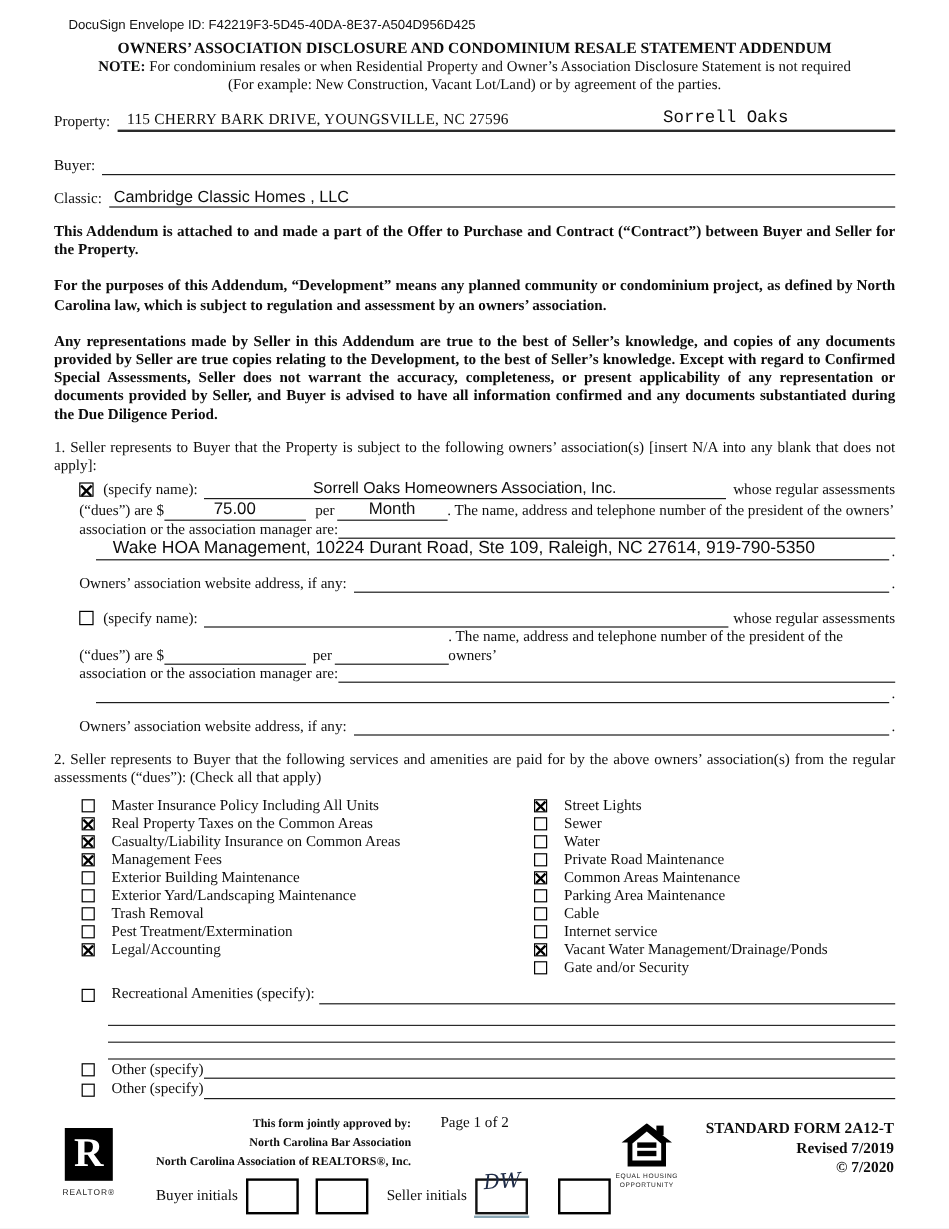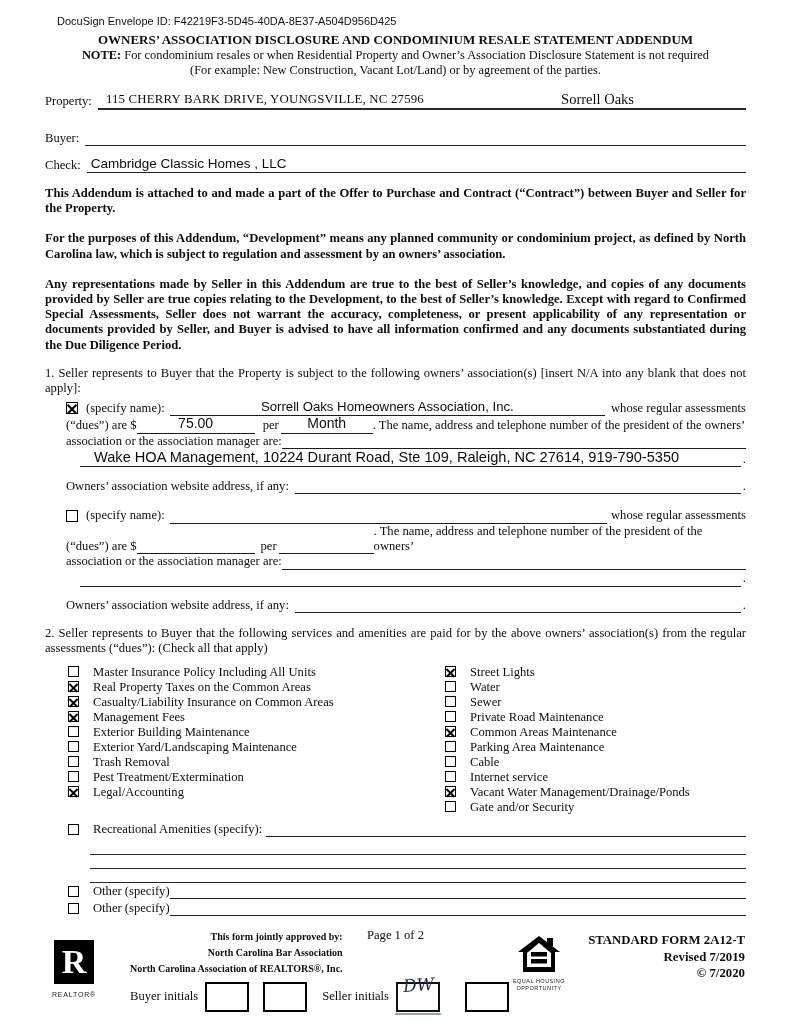--- a/index.html
+++ b/index.html
@@ -24,21 +24,21 @@
   .row { display:flex; align-items:flex-end; }
   .lbl { white-space:nowrap; }
   .fill { flex:1 1 auto; border-bottom:1.4px solid #1c1c1c; min-height:15px; position:relative; }
   .seg  { display:inline-block; border-bottom:1.4px solid #1c1c1c; min-height:15px; text-align:center; }
   .period { padding-left:2px; }
 
   .party-row { margin-top:12px; }
   .party-row .fill { margin-left:6px; }
   .prop-line { border-bottom:2.2px solid #2a2a2a; display:flex; align-items:flex-end; }
   .prop-addr { font-size:12.8px; letter-spacing:.2px; padding-left:8px; }
-  .prop-annot { font-family:Liberation Serif, serif; font-size:14.5px; margin-left:auto; margin-right:112px; line-height:17px; }
+  .prop-annot { font-family:Liberation Mono, monospace; font-size:14.5px; margin-left:auto; margin-right:89px; line-height:17px; }
   .seller-val { font-family:"Liberation Sans", sans-serif; font-size:13.5px; padding-left:4px; line-height:16px; }
 
   .para { text-align:justify; margin-top:15px;font-weight:bold; }
 
   
   .cb { position:relative; flex:none; width:12px; height:12px; border:1.7px solid #000;
         display:inline-block; background:#fff; }
   .cb.small { width:11px; height:11px; }
   .cb.checked::before, .cb.checked::after {
     content:""; position:absolute; left:-1px; right:-1px; top:50%; height:1.5px; background:#000;
@@ -122,21 +122,21 @@
     </div>
 
     <div class="row party-row" style="margin-top:19px;">
       <span class="lbl">Buyer:</span>
       <span class="fill">
         <span class="seller-val"></span>
       </span>
     </div>
 
     <div class="row party-row" style="margin-top:10px;">
-      <span class="lbl">Check:</span>
+      <span class="lbl">Classic:</span>
       <span class="fill">
         <span class="seller-val">Cambridge Classic Homes , LLC</span>
       </span>
     </div>
 
     <div class="para" style="margin-top:13px;">This Addendum is attached to and made a part of the Offer to Purchase and Contract (“Contract”) between Buyer and Seller for the Property.</div>
     <div class="para">For the purposes of this Addendum, “Development” means any planned community or condominium project, as defined by North Carolina law, which is subject to regulation and assessment by an owners’ association.</div>
     <div class="para">Any representations made by Seller in this Addendum are true to the best of Seller’s knowledge, and copies of any documents provided by Seller are true copies relating to the Development, to the best of Seller’s knowledge.  Except with regard to Confirmed Special Assessments, Seller does not warrant the accuracy, completeness, or present applicability of any representation or documents provided by Seller, and Buyer is advised to have all information confirmed and any documents substantiated during the Due Diligence Period.</div>
 
     <div class="sec1-intro">1.  Seller represents to Buyer that the Property is subject to the following owners’ association(s) [insert N/A into any blank that does not apply]:</div>
@@ -254,25 +254,25 @@
             <span class="svc-label">Legal/Accounting</span>
           </div>
       </div>
       <div class="svc-col-right">
         <div class="svc-row">
             <span class="cb small checked"></span>
             <span class="svc-label">Street Lights</span>
           </div>
         <div class="svc-row">
             <span class="cb small"></span>
+            <span class="svc-label">Sewer</span>
+          </div>
+        <div class="svc-row">
+            <span class="cb small"></span>
             <span class="svc-label">Water</span>
-          </div>
-        <div class="svc-row">
-            <span class="cb small"></span>
-            <span class="svc-label">Sewer</span>
           </div>
         <div class="svc-row">
             <span class="cb small"></span>
             <span class="svc-label">Private Road Maintenance</span>
           </div>
         <div class="svc-row">
             <span class="cb small checked"></span>
             <span class="svc-label">Common Areas Maintenance</span>
           </div>
         <div class="svc-row">

